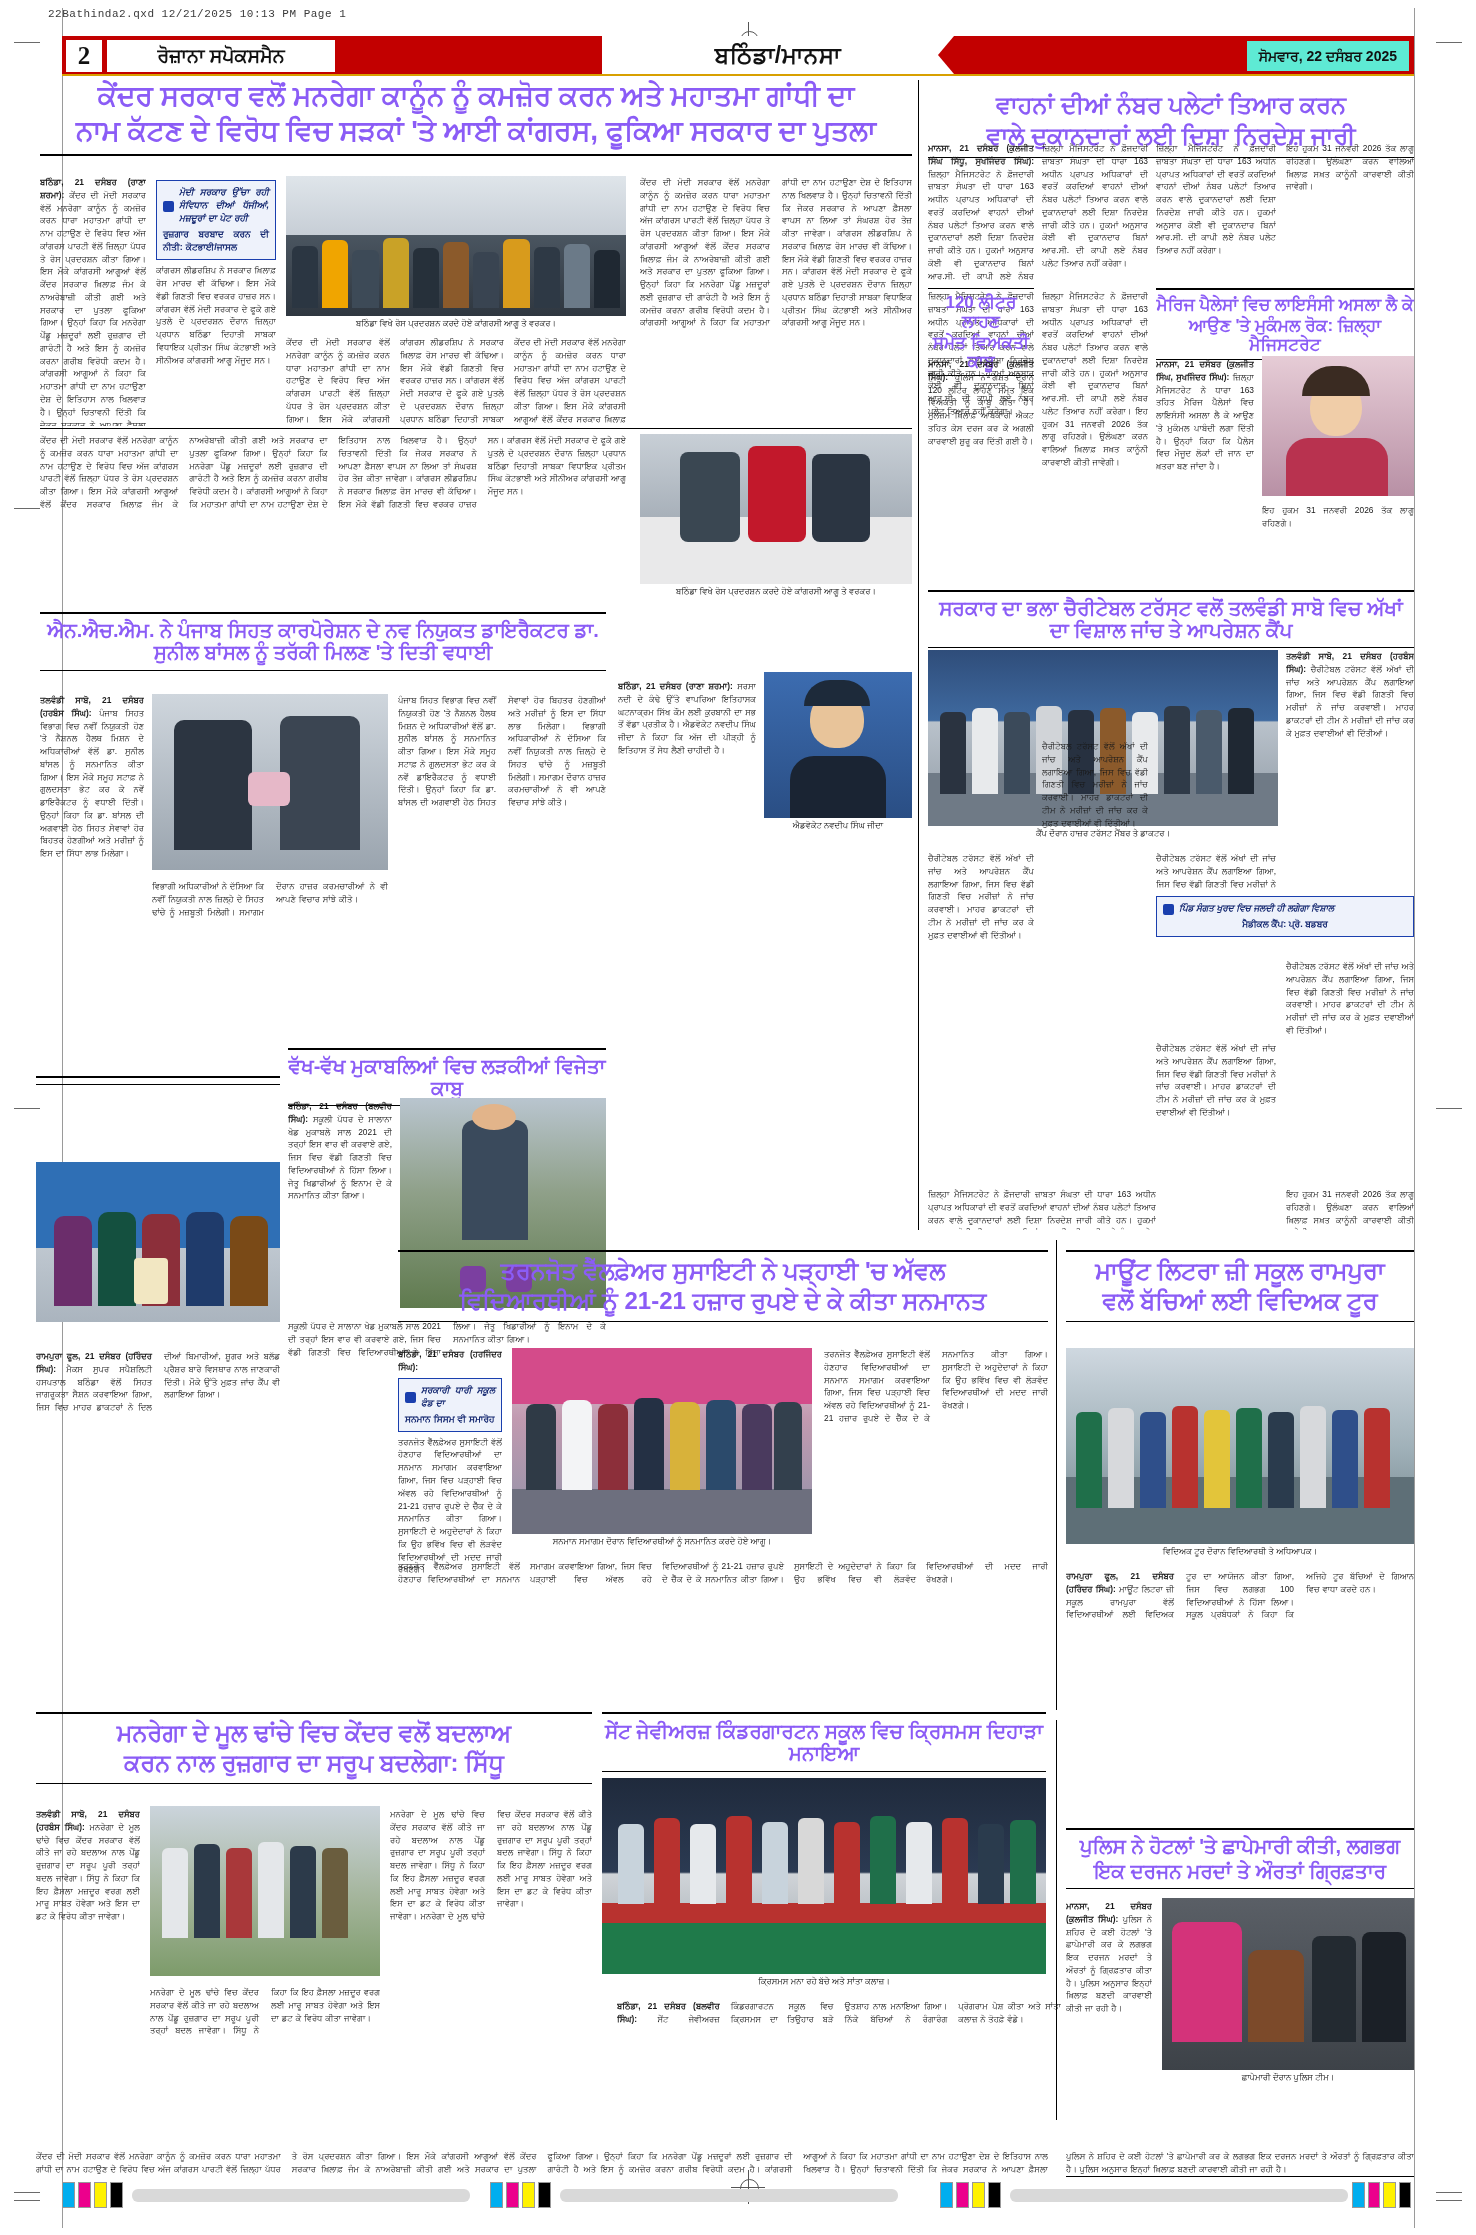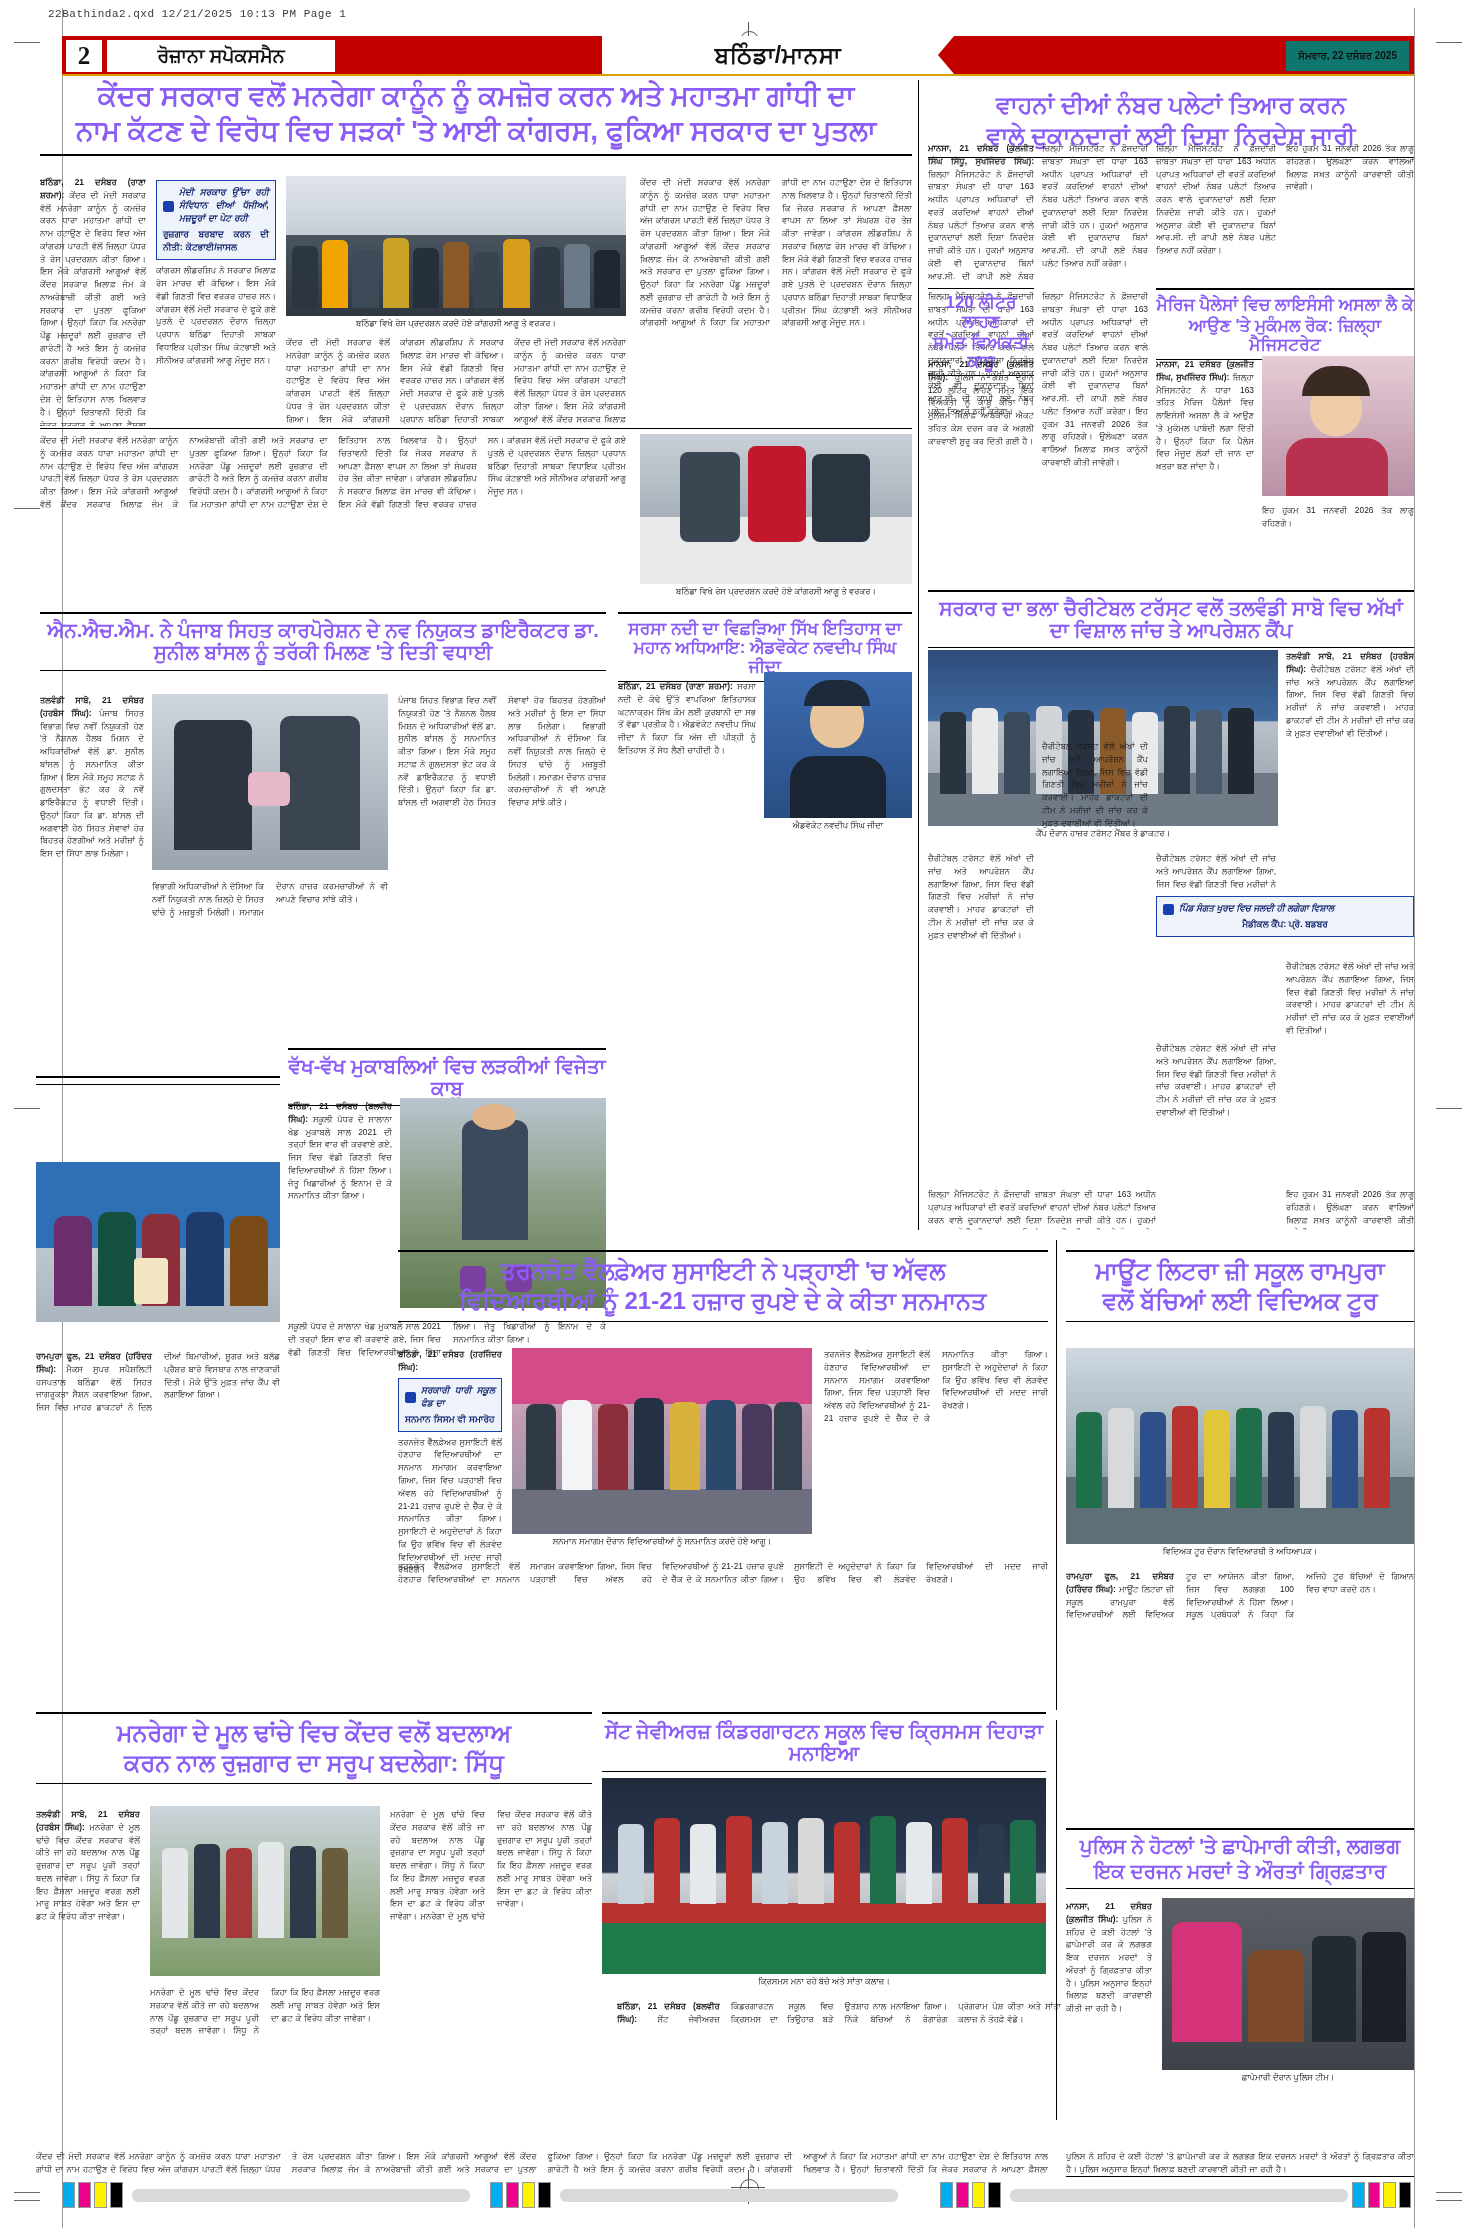--- a/index.html
+++ b/index.html
@@ -28,23 +28,23 @@
     border-top:19px solid transparent;border-bottom:19px solid transparent;border-left:16px solid #c20000;}
   .mh-arrow-r{position:absolute;right:460px;top:0;width:0;height:0;
     border-top:19px solid transparent;border-bottom:19px solid transparent;border-right:16px solid #c20000;}
   .mh-pageno{position:absolute;left:3px;top:3px;width:36px;height:32px;background:#fff;
     border:1px solid #c20000;display:flex;align-items:center;justify-content:center;
     font-family:"Liberation Serif",serif;font-weight:bold;font-size:25px;color:#111;}
   .mh-brand{position:absolute;left:44px;top:3px;height:32px;min-width:208px;background:#fff;
     border:1px solid #c20000;display:flex;align-items:center;justify-content:center;padding:0 10px;
     font-weight:bold;font-size:19px;color:#111;white-space:nowrap;}
   .mh-title{font-weight:bold;font-size:23px;color:#111;letter-spacing:.5px;}
-  .mh-date{position:absolute;right:4px;top:4px;height:30px;background:#0f766e;border:1px solid #c20000;
+  .mh-date{position:absolute;right:4px;top:4px;height:30px;background:#5eead4;border:1px solid #c20000;
     display:flex;align-items:center;justify-content:center;padding:0 12px;
-    font-weight:bold;font-size:10px;color:#111;white-space:nowrap;}
+    font-weight:bold;font-size:14px;color:#111;white-space:nowrap;}
   .mh-underline{position:absolute;left:62px;top:74px;width:1352px;height:2px;background:#d8a000;}
 
   
   .hl{font-weight:bold;color:#8b5cf6;text-align:center;line-height:1.12;}
   .hl-1{font-size:28px;}
   .hl-2{font-size:24px;}
   .hl-3{font-size:20px;}
   .hl-4{font-size:17px;}
   .body-col{font-size:8.4px;line-height:1.52;color:#1a1a1a;text-align:justify;
     -webkit-hyphens:auto;hyphens:auto;word-spacing:.5px;}
@@ -209,25 +209,20 @@
     </div>
   </div>
   <div class="blk body-col cols2" style="left:152px;top:880px;width:236px;height:164px;overflow:hidden;">
     <span>ਵਿਭਾਗੀ ਅਧਿਕਾਰੀਆਂ ਨੇ ਦੱਸਿਆ ਕਿ ਨਵੀਂ ਨਿਯੁਕਤੀ ਨਾਲ ਜ਼ਿਲ੍ਹੇ ਦੇ ਸਿਹਤ ਢਾਂਚੇ ਨੂੰ ਮਜ਼ਬੂਤੀ ਮਿਲੇਗੀ। ਸਮਾਗਮ ਦੌਰਾਨ ਹਾਜ਼ਰ ਕਰਮਚਾਰੀਆਂ ਨੇ ਵੀ ਆਪਣੇ ਵਿਚਾਰ ਸਾਂਝੇ ਕੀਤੇ।</span>
   </div>
   <div class="blk body-col cols2" style="left:398px;top:694px;width:208px;height:350px;overflow:hidden;">
     <span>ਪੰਜਾਬ ਸਿਹਤ ਵਿਭਾਗ ਵਿਚ ਨਵੀਂ ਨਿਯੁਕਤੀ ਹੋਣ 'ਤੇ ਨੈਸ਼ਨਲ ਹੈਲਥ ਮਿਸ਼ਨ ਦੇ ਅਧਿਕਾਰੀਆਂ ਵੱਲੋਂ ਡਾ. ਸੁਨੀਲ ਬਾਂਸਲ ਨੂੰ ਸਨਮਾਨਿਤ ਕੀਤਾ ਗਿਆ। ਇਸ ਮੌਕੇ ਸਮੂਹ ਸਟਾਫ਼ ਨੇ ਗੁਲਦਸਤਾ ਭੇਟ ਕਰ ਕੇ ਨਵੇਂ ਡਾਇਰੈਕਟਰ ਨੂੰ ਵਧਾਈ ਦਿੱਤੀ। ਉਨ੍ਹਾਂ ਕਿਹਾ ਕਿ ਡਾ. ਬਾਂਸਲ ਦੀ ਅਗਵਾਈ ਹੇਠ ਸਿਹਤ ਸੇਵਾਵਾਂ ਹੋਰ ਬਿਹਤਰ ਹੋਣਗੀਆਂ ਅਤੇ ਮਰੀਜ਼ਾਂ ਨੂੰ ਇਸ ਦਾ ਸਿੱਧਾ ਲਾਭ ਮਿਲੇਗਾ।</span>
     <span>ਵਿਭਾਗੀ ਅਧਿਕਾਰੀਆਂ ਨੇ ਦੱਸਿਆ ਕਿ ਨਵੀਂ ਨਿਯੁਕਤੀ ਨਾਲ ਜ਼ਿਲ੍ਹੇ ਦੇ ਸਿਹਤ ਢਾਂਚੇ ਨੂੰ ਮਜ਼ਬੂਤੀ ਮਿਲੇਗੀ। ਸਮਾਗਮ ਦੌਰਾਨ ਹਾਜ਼ਰ ਕਰਮਚਾਰੀਆਂ ਨੇ ਵੀ ਆਪਣੇ ਵਿਚਾਰ ਸਾਂਝੇ ਕੀਤੇ।</span>
   </div>
 
-  <div class="blk" style="left:618px;top:612px;width:294px;">
-    <div class="rule-2"></div>
-    <div class="hl hl-4" style="margin-top:5px;">ਸਰਸਾ ਨਦੀ ਦਾ ਵਿਛੜਿਆ ਸਿੱਖ ਇਤਿਹਾਸ ਦਾ ਮਹਾਨ ਅਧਿਆਇ: ਐਡਵੋਕੇਟ ਨਵਦੀਪ ਸਿੰਘ ਜੀਦਾ</div>
-    <div class="rule" style="margin-top:5px;"></div>
-  </div>
   <div class="blk body-col" style="left:618px;top:680px;width:138px;height:150px;overflow:hidden;">
     <span class="byline">ਬਠਿੰਡਾ, 21 ਦਸੰਬਰ (ਰਾਣਾ ਸ਼ਰਮਾ):</span>
     <span>ਸਰਸਾ ਨਦੀ ਦੇ ਕੰਢੇ ਉੱਤੇ ਵਾਪਰਿਆ ਇਤਿਹਾਸਕ ਘਟਨਾਕ੍ਰਮ ਸਿੱਖ ਕੌਮ ਲਈ ਕੁਰਬਾਨੀ ਦਾ ਸਭ ਤੋਂ ਵੱਡਾ ਪ੍ਰਤੀਕ ਹੈ। ਐਡਵੋਕੇਟ ਨਵਦੀਪ ਸਿੰਘ ਜੀਦਾ ਨੇ ਕਿਹਾ ਕਿ ਅੱਜ ਦੀ ਪੀੜ੍ਹੀ ਨੂੰ ਇਤਿਹਾਸ ਤੋਂ ਸੇਧ ਲੈਣੀ ਚਾਹੀਦੀ ਹੈ।</span>
   </div>
   <div class="blk" style="left:764px;top:672px;width:148px;height:162px;">
     <div class="photo" style="width:148px;height:146px;background:linear-gradient(180deg,#3c6cb0,#2a4e84);">
       <div style="position:absolute;left:46px;top:18px;width:54px;height:58px;background:#e8c49a;border-radius:50% 50% 45% 45%;"></div>
       <div style="position:absolute;left:40px;top:8px;width:66px;height:26px;background:#1d2a3a;border-radius:30px 30px 0 0;"></div>
       <div style="position:absolute;left:26px;bottom:0;width:96px;height:62px;background:#1a2433;border-radius:24px 24px 0 0;"></div>
     </div>

